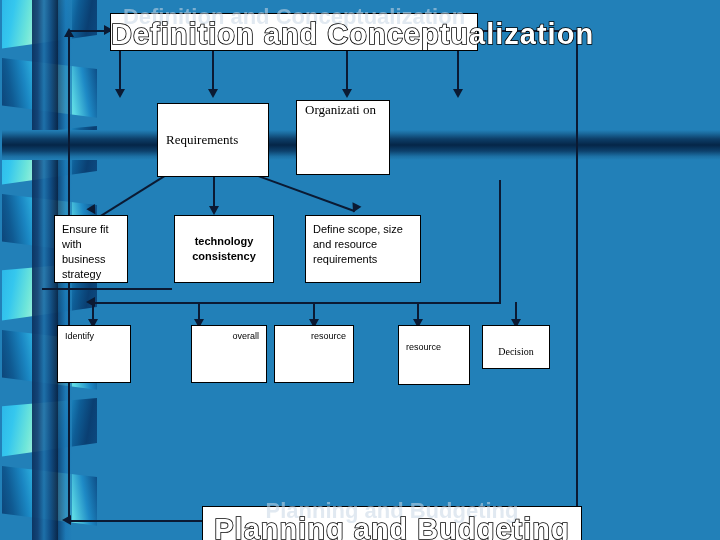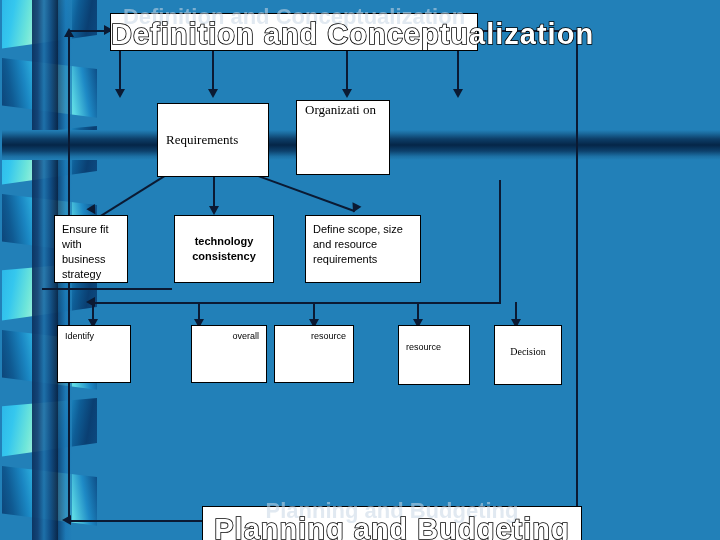--- a/index.html
+++ b/index.html
@@ -227,21 +227,21 @@
   </div>
 
   <div class="box r3 right" style="left:272px;top:325px;width:80px;height:58px;">
     <span>resource</span>
   </div>
 
   <div class="box r3 mid-left" style="left:380px;top:325px;width:72px;height:60px;margin-left:16px;">
     <span>resource</span>
   </div>
 
-  <div class="box r3 serif" style="left:480px;top:325px;width:68px;height:60px;margin-left:12px;">
+  <div class="box r3 serif" style="left:480px;top:325px;width:68px;height:44px;">
     <span>Decision</span>
   </div>
 
   <div class="banner" style="left:200px;top:506px;width:380px;height:44px;">
     <div class="ghost" style="top:-9px;font-size:22px;">Planning and Budgeting</div>
     <div class="wa wa-bot">Planning and Budgeting</div>
   </div>
 
 </div>
 

